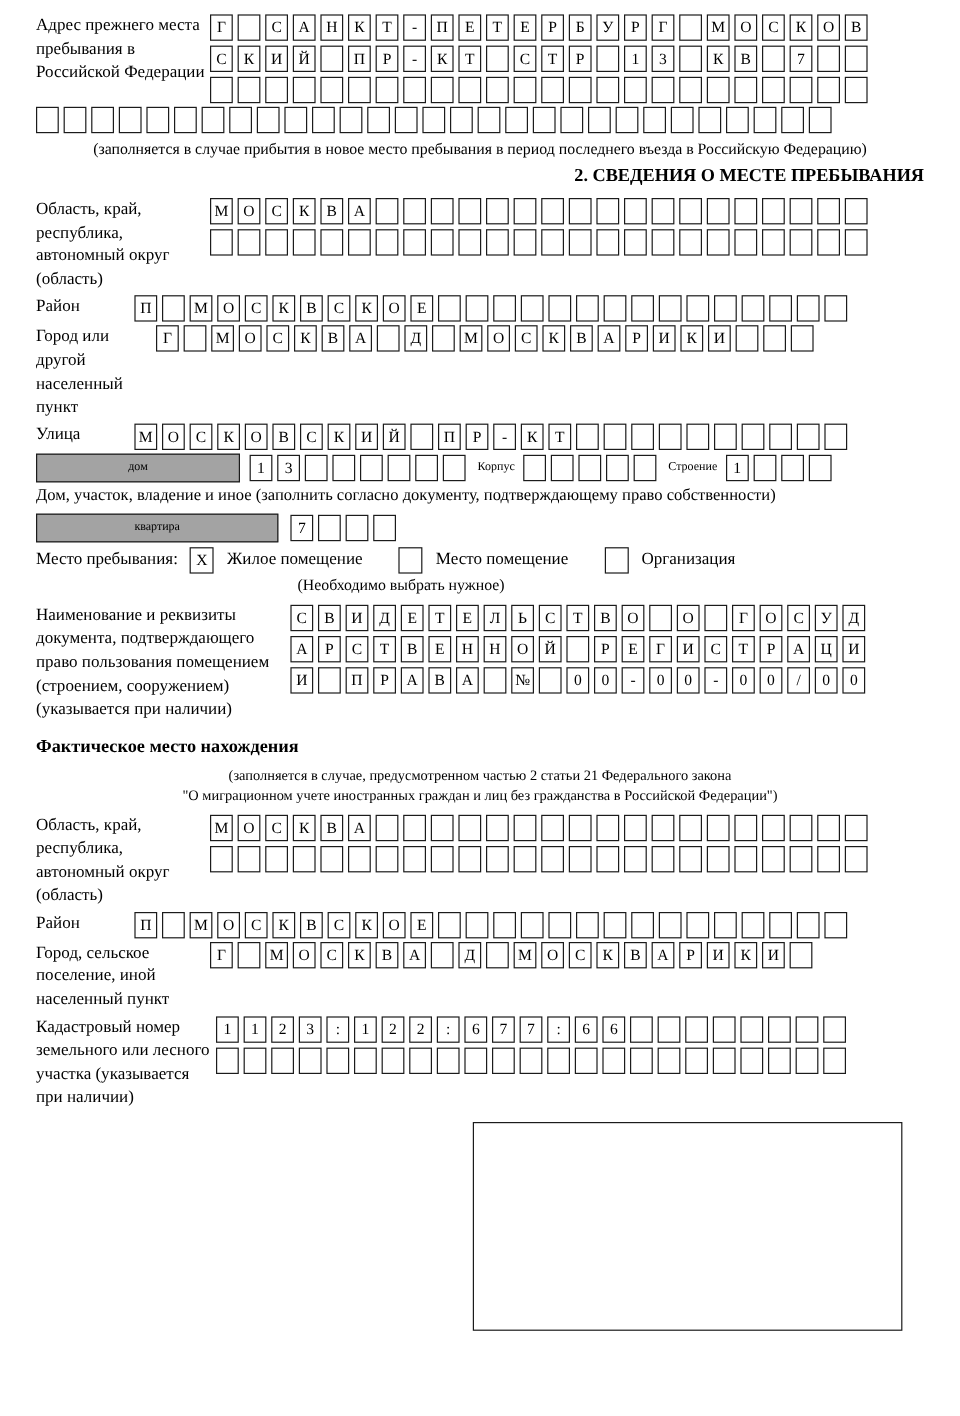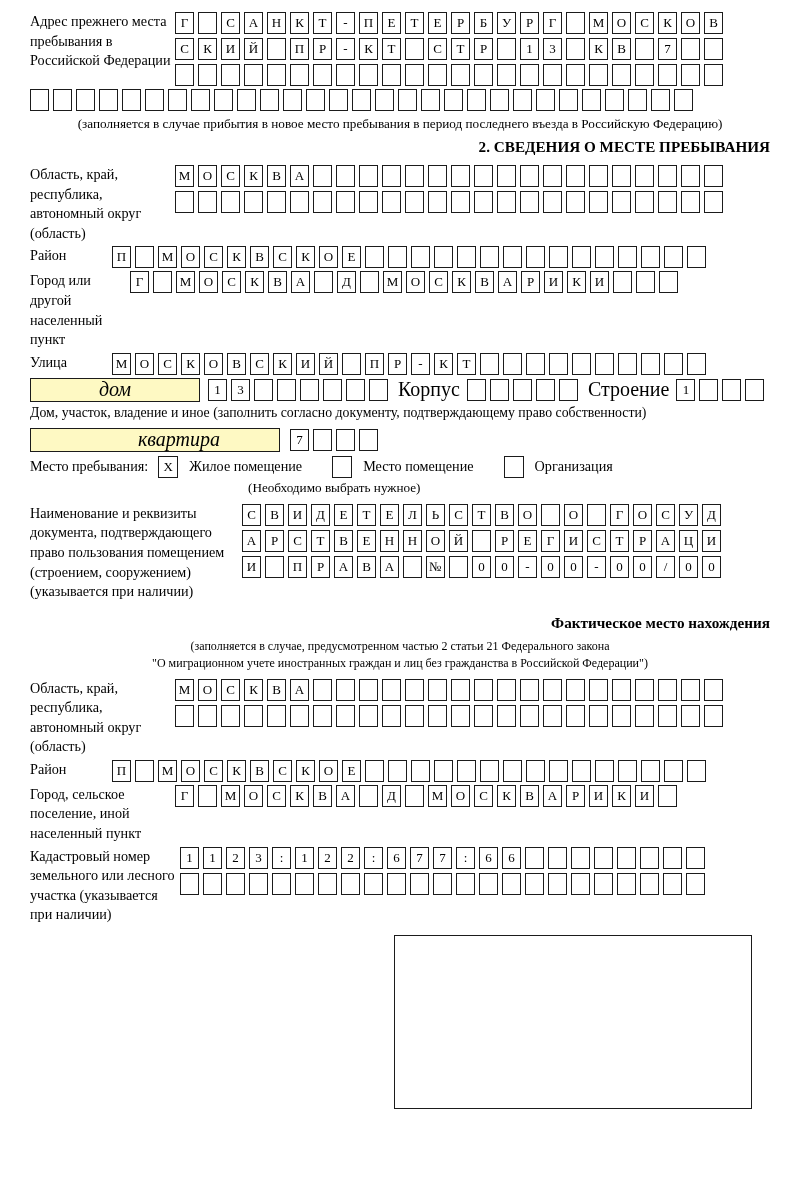--- a/index.html
+++ b/index.html
@@ -17,31 +17,31 @@
   .w212{width:212px;}
 
   .cells-col{display:flex;flex-direction:column;gap:4px;}
   .cellrow{display:flex;gap:4px;flex-wrap:nowrap;}
   .cell{width:17px;height:20px;border:1.6px solid #1b1b1b;display:inline-flex;align-items:center;justify-content:center;font-size:13px;flex-shrink:0;background:#fff;}
 
   .caption-center{text-align:center;font-size:13.2px;margin:5px 0 6px 0;}
   .caption-left{font-size:13.8px;margin:3px 0 7px 0;}
   .sec-title{text-align:right;font-weight:bold;font-size:15.2px;margin:2px 0 9px 0;}
 
-  .labelbox{border:1.6px solid #1b1b1b;height:22px;display:flex;align-items:center;justify-content:center;font-size:20px;flex-shrink:0;background:#fef9c3;font-style:italic;}
+  .labelbox{border:1.6px solid #1b1b1b;height:22px;display:flex;align-items:center;justify-content:center;font-size:10px;flex-shrink:0;background:#a3a3a3;}
   .houserow{display:flex;align-items:center;margin-bottom:3px;}
-  .inline-lbl{font-size:20px;margin:0 7px 0 10px;white-space:nowrap;}
+  .inline-lbl{font-size:10px;margin:0 7px 0 10px;white-space:nowrap;}
 
   .cbrow{display:flex;align-items:center;font-size:14.2px;margin:4px 0 2px 0;}
   .cbox{width:18px;height:20px;border:1.6px solid #1b1b1b;display:inline-flex;align-items:center;justify-content:center;font-size:13px;margin:0 11px 0 0;flex-shrink:0;background:#fff;}
   .cb-main{margin-right:10px;}
   .opt{display:flex;align-items:center;margin-right:30px;}
   .cb-note{font-size:13.2px;margin:2px 0 8px 218px;}
 
-  .fact-title{text-align:right;font-weight:bold;font-size:15.2px;margin:12px 0 6px 0;}
+  .fact-title{text-align:left;font-weight:bold;font-size:15.2px;margin:12px 0 6px 0;}
   .fact-cap{text-align:center;font-size:12px;line-height:1.45;margin:0;}
 
   .stamp-col{width:386px;margin-left:auto;margin-top:10px;}
   .stamp-box{width:356px;height:172px;border:1.6px solid #1b1b1b;margin-left:10px;background:#fff;}
   .mt6{margin-top:6px;}
 </style>
 </head>
 <body>
 
 <div class="page">
@@ -341,21 +341,21 @@
     <div class="cellrow">
         <span class="cell">1</span>
         <span class="cell"></span>
         <span class="cell"></span>
         <span class="cell"></span>
       </div>
   </div>
   <div class="caption-left">Дом, участок, владение и иное (заполнить согласно документу, подтверждающему право собственности)</div>
 
   <div class="houserow">
-    <div class="labelbox" style="width:200px;padding-left:48px;">квартира</div>
+    <div class="labelbox" style="width:200px;">квартира</div>
     <div class="cellrow" style="margin-left:10px;">
         <span class="cell">7</span>
         <span class="cell"></span>
         <span class="cell"></span>
         <span class="cell"></span>
       </div>
   </div>
 
   <div class="cbrow">
     <span class="cb-main">Место пребывания:</span>

